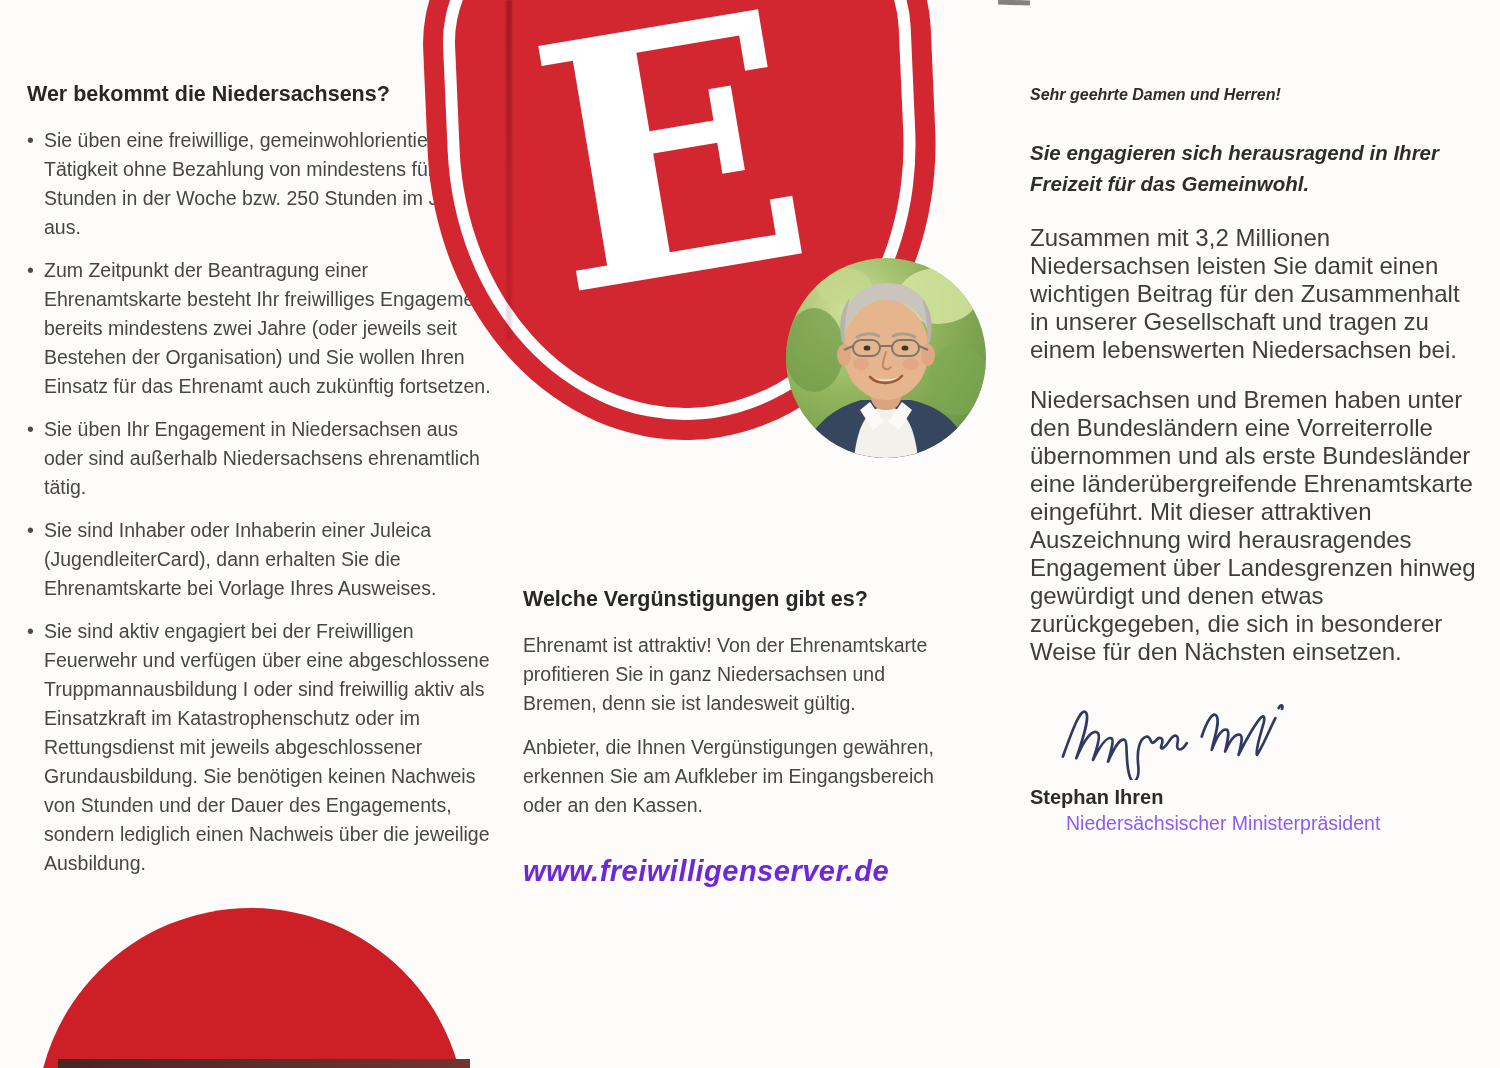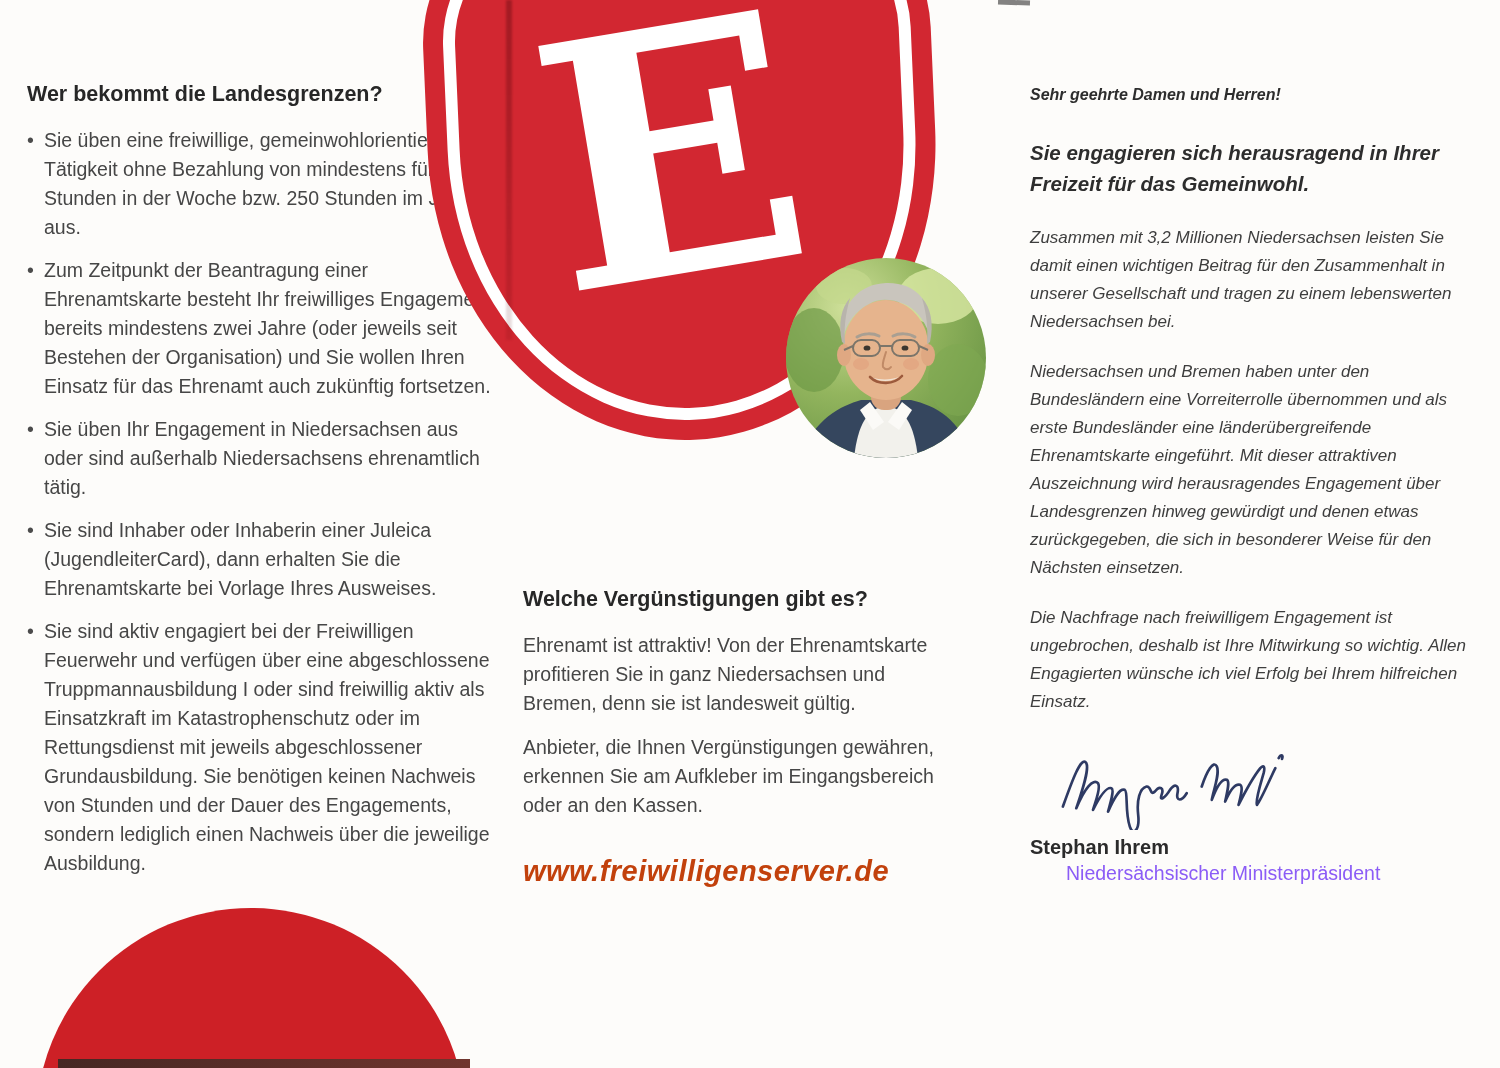--- a/index.html
+++ b/index.html
@@ -72,34 +72,34 @@
     font-weight:bold;color:#272727;
   }
   .bullet{display:flex;margin:0 0 14px 0;}
   .bullet .dot{width:17px;flex:0 0 17px;color:#4b4b4b;}
   .bullet .txt{flex:1;}
   .para{margin:0 0 15px 0;}
 
   .website{
     margin:37px 0 0 0;
     font-size:29px;font-weight:bold;font-style:italic;
-    color:#c2410c;letter-spacing:.5px;
+    color:#6d28d9;letter-spacing:.5px;
   }
 
   
   .col-right{color:#3e3e3e;}
   .salutation{
     margin:0 0 27px 0;font-size:16px;line-height:30px;
     font-weight:bold;font-style:italic;color:#2d2d2d;
   }
   .lead{
     margin:0 0 25px 0;font-size:20.5px;line-height:31px;
     font-weight:bold;font-style:italic;color:#2d2d2d;
   }
-  .letter-para{margin:18px 0 22px 0;font-style:italic;font-size:17px;line-height:28px;}
+  .letter-para{margin:18px 0 22px 0;font-size:24px;line-height:28px;}
   .signature{margin:6px 0 4px 0;height:92px;}
   .signature svg{display:block;}
   .signer-name{font-weight:bold;font-size:20px;line-height:26px;color:#2b2b2b;}
   .signer-title{font-size:19.5px;line-height:27px;color:#8b5cf6;margin-left:36px;}
 </style>
 </head>
 <body>
 
 <div id="page">
 
@@ -156,21 +156,21 @@
       <ellipse cx="125" cy="106" rx="8" ry="6" fill="#e09a78" opacity="0.45"></ellipse>
       <path d="M84 119 C92 127 108 127 116 118" stroke="#9c5a3c" stroke-width="2.6" fill="none" stroke-linecap="round"></path>
       <path d="M87 120 C95 124 105 124 113 119 C105 122 95 122 87 120 Z" fill="#f3e9dd" opacity="0.9"></path>
     </svg>
   </div>
 
   <div class="red-circle"></div>
   <div class="bottom-strip"></div>
 
   <div class="col col-left">
-    <h2 class="sec">Wer bekommt die Landesgrenzen?</h2>
+    <h2 class="sec">Wer bekommt die Niedersachsens?</h2>
     <div class="bullet">
       <span class="dot">•</span>
       <span class="txt">Sie üben eine freiwillige, gemeinwohlorientierte Tätigkeit ohne Bezahlung von mindestens fünf Stunden in der Woche bzw. 250 Stunden im Jahr aus.</span>
     </div>
     <div class="bullet">
       <span class="dot">•</span>
       <span class="txt">Zum Zeitpunkt der Beantragung einer Ehrenamtskarte besteht Ihr freiwilliges Engagement bereits mindestens zwei Jahre (oder jeweils seit Bestehen der Organisation) und Sie wollen Ihren Einsatz für das Ehrenamt auch zukünftig fortsetzen.</span>
     </div>
     <div class="bullet">
       <span class="dot">•</span>
@@ -191,23 +191,22 @@
     <p class="para">Ehrenamt ist attraktiv! Von der Ehrenamtskarte profitieren Sie in ganz Niedersachsen und Bremen, denn sie ist landesweit gültig.</p>
     <p class="para">Anbieter, die Ihnen Vergünstigungen gewähren, erkennen Sie am Aufkleber im Eingangsbereich oder an den Kassen.</p>
     <div class="website">www.freiwilligenserver.de</div>
   </div>
 
   <div class="col col-right">
     <h2 class="salutation">Sehr geehrte Damen und Herren!</h2>
     <p class="lead">Sie engagieren sich herausragend in Ihrer Freizeit für das Gemeinwohl.</p>
     <p class="letter-para">Zusammen mit 3,2 Millionen Niedersachsen leisten Sie damit einen wichtigen Beitrag für den Zusammenhalt in unserer Gesellschaft und tragen zu einem lebenswerten Niedersachsen bei.</p>
     <p class="letter-para">Niedersachsen und Bremen haben unter den Bundesländern eine Vorreiterrolle übernommen und als erste Bundesländer eine länderübergreifende Ehrenamtskarte eingeführt. Mit dieser attraktiven Auszeichnung wird herausragendes Engagement über Landesgrenzen hinweg gewürdigt und denen etwas zurückgegeben, die sich in besonderer Weise für den Nächsten einsetzen.</p>
-    <p class="letter-para">Die Nachfrage nach freiwilligem Engagement ist ungebrochen, deshalb ist Ihre Mitwirkung so wichtig. Allen Engagierten wünsche ich viel Erfolg bei Ihrem hilfreichen Einsatz.</p>
     <div class="signature">
       <svg width="300" height="92" viewBox="0 0 300 110">
         <path d="M10 82 C20 54 32 20 38 30 C42 38 32 66 26 84 C36 60 46 48 52 54 C56 60 48 78 46 86 C54 70 62 58 68 60 C72 62 66 80 64 88 C72 70 78 60 84 62 C88 64 84 88 90 106 C94 118 102 110 100 92 C98 74 102 60 110 58 C116 57 114 70 120 64 C126 56 131 60 128 68 C125 76 132 72 138 62 C144 54 149 56 147 66 C145 76 152 76 158 66 M176 58 C182 40 190 26 194 34 C198 42 190 62 188 74 C194 58 200 48 206 50 C210 52 206 66 204 76 C210 62 216 54 222 56 C226 58 222 72 220 80 C228 64 238 46 246 36 C250 32 252 34 250 42 C246 56 240 74 242 80 C248 72 256 52 264 36 M268 24 C270 20 274 19 272 25" fill="none" stroke="#2e3a63" stroke-width="3.2" stroke-linecap="round" stroke-linejoin="round"></path>
       </svg>
     </div>
-    <div class="signer-name">Stephan Ihrem</div>
+    <div class="signer-name">Stephan Ihren</div>
     <div class="signer-title">Niedersächsischer Ministerpräsident</div>
   </div>
 
 </div>
 
 </body></html>

